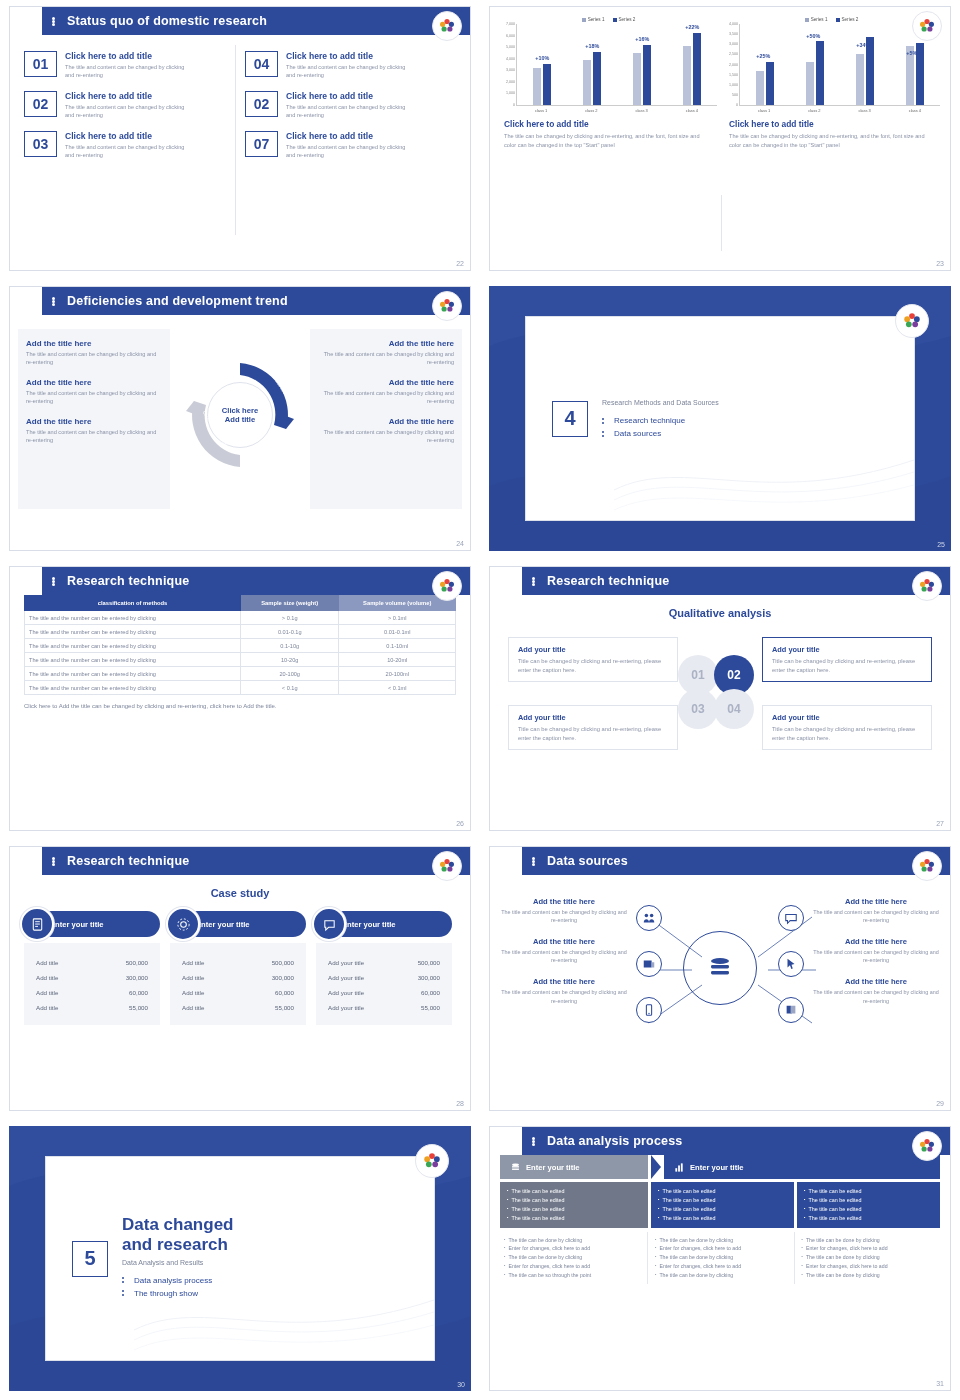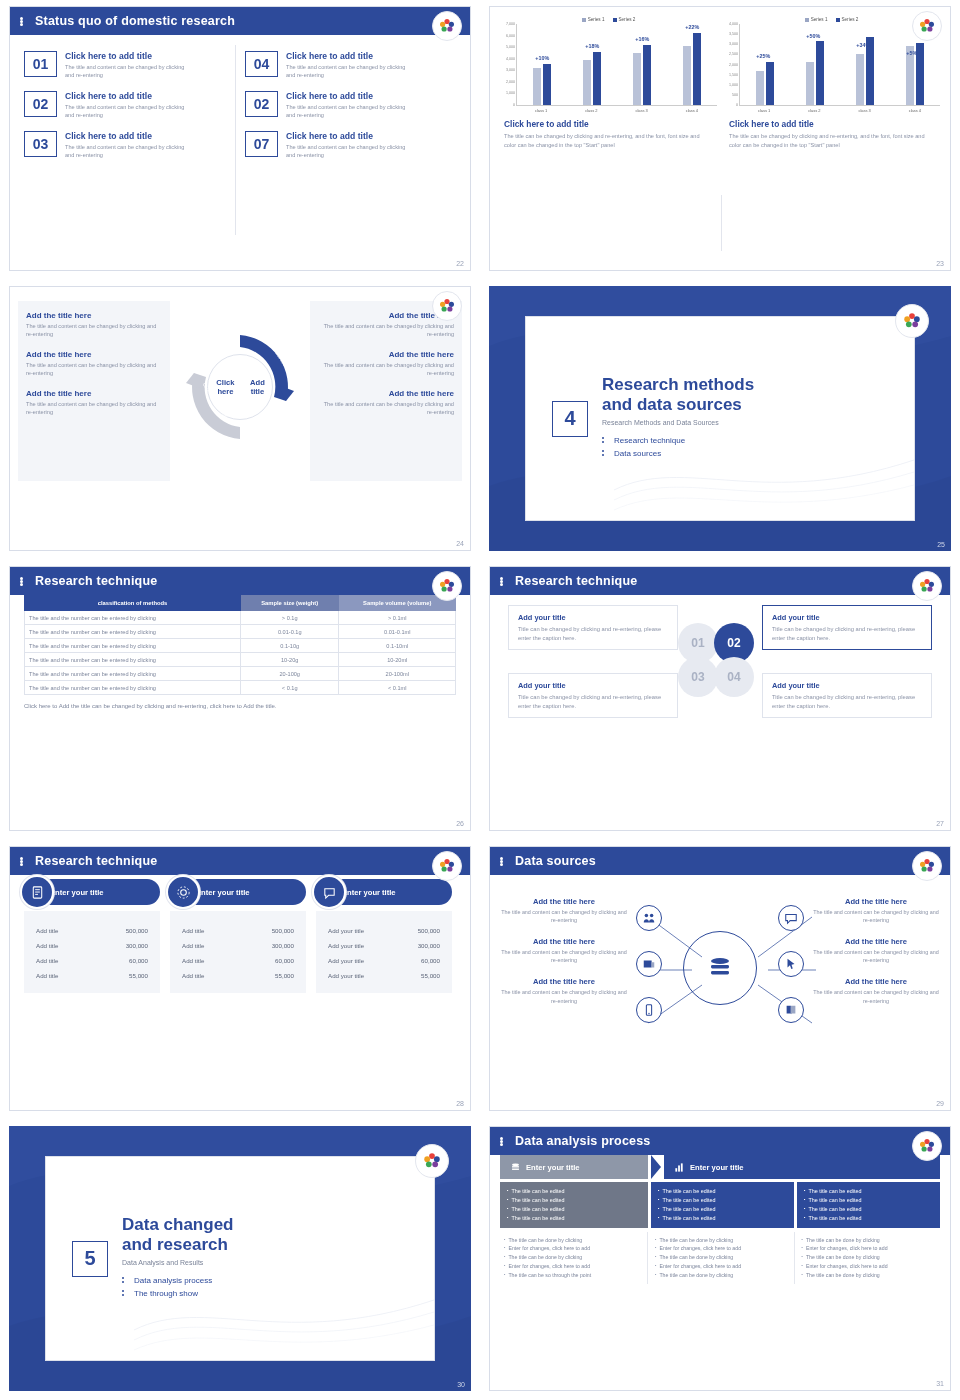--- a/index.html
+++ b/index.html
@@ -25,21 +25,21 @@
     position:relative;
     width:462px; height:265px;
     background:#ffffff;
     border:1px solid #d8dde8;
     overflow:hidden;
   }
   
   .hdr {
     height:28px; background:#2d4a9a;
     display:flex; align-items:center;
-    padding-left:10px; position:relative;
+    padding-left:10px; position:relative;margin-left:32px;
   }
   .hdr .dots {
     display:inline-block; width:9px; height:13px; margin-right:6px;
     position:relative;
   }
   .hdr .dots::before, .hdr .dots::after{
     content:""; position:absolute; left:0; width:3px; height:3px;
     background:#fff; border-radius:50%;
   }
   .hdr .dots::before{ top:2px; }
@@ -98,21 +98,21 @@
   .s24 .side { width:152px; }
   .s24 .side .blk { margin-bottom:11px; }
   .s24 .side h4 { margin:0 0 2px 0; font-size:8px; color:#2d4a9a; font-weight:bold; }
   .s24 .side p { margin:0; font-size:5.6px; line-height:1.5; color:#8b93a7; }
   .s24 .side.right { text-align:right; }
   .s24 .mid { flex:1; position:relative; height:180px; }
   .ring { position:absolute; left:50%; top:48%; transform:translate(-50%,-50%); width:116px; height:116px; }
   .ring .inner {
     position:absolute; left:50%; top:50%; transform:translate(-50%,-50%);
     width:66px; height:66px; border-radius:50%; background:#fff; border:1px solid #dfe3ec;
-    display:flex; flex-direction:row; align-items:center; justify-content:center;
+    display:flex; flex-direction:column; align-items:center; justify-content:center;
     font-size:7.6px; color:#2d4a9a; font-weight:bold; line-height:1.3; text-align:center;
   }
   .arcl { position:absolute; left:0; top:0; width:100%; height:100%; }
   
   .s24 .side.left { background:#f3f5f9; padding:10px 8px; }
   .s24 .side.right { background:#f3f5f9; padding:10px 8px; }
   
   .divider { position:relative; width:462px; height:265px; background:#2d4a9a; overflow:hidden; }
   .divider .wavebg { position:absolute; inset:0; opacity:.25; }
   .divider .panel {
@@ -406,20 +406,26 @@
           <h4>Click here to add title</h4>
           <p>The title can be changed by clicking and re-entering, and the font, font size and color can be changed in the top "Start" panel</p>
         </div>
       </div>
       <div class="pnum">23</div>
     </div>
   </div>
 
   <div class="slide">
     <div class="card">
+      <div class="hdr">
+        <span class="dots">
+            <i></i>
+          </span>
+        <h2>Deficiencies and development trend</h2>
+      </div>
       <div class="logo">
         <svg width="20" height="20" viewBox="0 0 20 20">
           <circle cx="10" cy="5.5" r="2.6" fill="#e8413a"></circle>
             <circle cx="5.6" cy="8.3" r="2.6" fill="#f0a021"></circle>
           <circle cx="14.4" cy="8.3" r="2.6" fill="#2d4a9a"></circle>
             <circle cx="7.1" cy="13" r="2.6" fill="#3aa655"></circle>
           <circle cx="12.9" cy="13" r="2.6" fill="#7a3f9d"></circle>
         </svg>
       </div>
       <div class="s24">
@@ -479,21 +485,20 @@
         <path d="M0,200 C140,150 300,250 462,190 L462,265 L0,265 Z" fill="#27408a"></path>
       </svg>
       <div class="panel">
         <svg style="position:absolute;right:0;bottom:0;width:300px;height:120px;opacity:.5" viewBox="0 0 300 120" preserveAspectRatio="none">
           <path d="M0,90 C70,55 150,110 300,60" stroke="#dfe4ef" fill="none" stroke-width="1"></path>
           <path d="M0,100 C70,65 150,118 300,72" stroke="#e8ecf4" fill="none" stroke-width="1"></path>
           <path d="M0,110 C70,78 150,125 300,85" stroke="#eef1f7" fill="none" stroke-width="1"></path>
         </svg>
         <div class="numbig">4</div>
         <div>
-          <h3><span>Research methods</span><br><span>and data sources</span></h3>
           <div class="sub">Research Methods and Data Sources</div>
           <ul>
             <li>
                 <span class="bullet2"></span>
                 <span>Research technique</span>
               </li>
             <li>
                 <span class="bullet2"></span>
                 <span>Data sources</span>
               </li>
@@ -586,20 +591,21 @@
       </div>
       <div class="logo">
         <svg width="20" height="20" viewBox="0 0 20 20">
           <circle cx="10" cy="5.5" r="2.6" fill="#e8413a"></circle>
             <circle cx="5.6" cy="8.3" r="2.6" fill="#f0a021"></circle>
           <circle cx="14.4" cy="8.3" r="2.6" fill="#2d4a9a"></circle>
             <circle cx="7.1" cy="13" r="2.6" fill="#3aa655"></circle>
           <circle cx="12.9" cy="13" r="2.6" fill="#7a3f9d"></circle>
         </svg>
       </div>
+      <div class="s-title">Qualitative analysis</div>
       <div class="s27">
         <div class="qbox" style="left:18px; top:10px;">
           <h4>Add your title</h4>
           <p>Title can be changed by clicking and re-entering, please enter the caption here.</p>
         </div>
         <div class="qbox" style="right:18px; top:10px; border-color:#2d4a9a;">
           <h4>Add your title</h4>
           <p>Title can be changed by clicking and re-entering, please enter the caption here.</p>
         </div>
         <div class="qbox" style="left:18px; top:78px;">
@@ -629,20 +635,21 @@
       </div>
       <div class="logo">
         <svg width="20" height="20" viewBox="0 0 20 20">
           <circle cx="10" cy="5.5" r="2.6" fill="#e8413a"></circle>
             <circle cx="5.6" cy="8.3" r="2.6" fill="#f0a021"></circle>
           <circle cx="14.4" cy="8.3" r="2.6" fill="#2d4a9a"></circle>
             <circle cx="7.1" cy="13" r="2.6" fill="#3aa655"></circle>
           <circle cx="12.9" cy="13" r="2.6" fill="#7a3f9d"></circle>
         </svg>
       </div>
+      <div class="s-title">Case study</div>
       <div class="cases">
         <div class="case">
           <div class="caphead">
             <span class="ic">
               <svg width="15" height="15" viewBox="0 0 16 16">
                   <rect x="3.5" y="2" width="9" height="12" rx="1" fill="none" stroke="#fff" stroke-width="1.1"></rect>
                   <line x1="5.5" y1="5" x2="10.5" y2="5" stroke="#fff" stroke-width="1"></line>
                   <line x1="5.5" y1="7.5" x2="10.5" y2="7.5" stroke="#fff" stroke-width="1"></line>
                   <line x1="5.5" y1="10" x2="8.5" y2="10" stroke="#fff" stroke-width="1"></line>
                 </svg>

